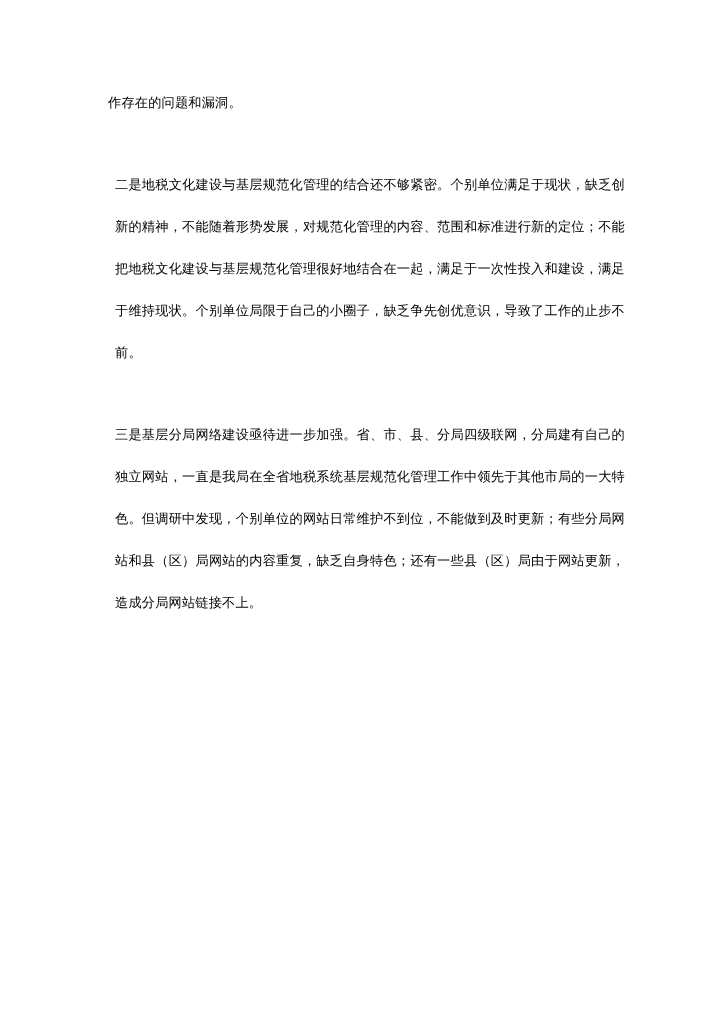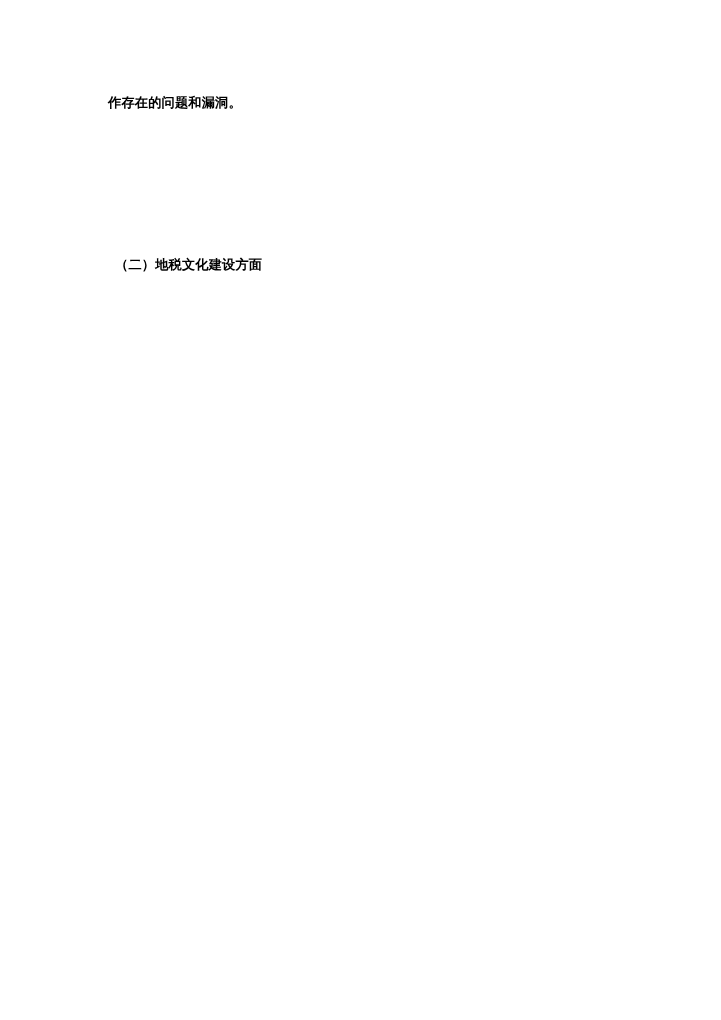--- a/index.html
+++ b/index.html
@@ -26,42 +26,42 @@
     font-size: 13.2px;
     line-height: 1;
   }
   .para {
     margin: 0;
     font-size: 13.2px;
     letter-spacing: 0.2px;
     text-align: justify;
     text-justify: inter-ideograph;
     line-height: 42px;
-    font-weight: bold;
   }
   .gap-md { height: 40px; }
   .para.first-line-indent {
     padding-left: 7px;
   }
 </style>
 </head>
 <body>
 
 <div class="page">
   <div class="doc-body">
 
     <p class="para">作存在的问题和漏洞。</p>
 
     <div class="gap-md"></div>
 
+    <p class="para first-line-indent">二是地税文化建设与基层规范化管理的结合还不够紧密。个别单位满足于现状，缺乏创新的精神，不能随着形势发展，对规范化管理的内容、范围和标准进行新的定位；不能把地税文化建设与基层规范化管理很好地结合在一起，满足于一次性投入和建设，满足于维持现状。个别单位局限于自己的小圈子，缺乏争先创优意识，导致了工作的止步不前。</p>
 
     <div class="gap-md"></div>
 
+    <p class="para first-line-indent">三是基层分局网络建设亟待进一步加强。省、市、县、分局四级联网，分局建有自己的独立网站，一直是我局在全省地税系统基层规范化管理工作中领先于其他市局的一大特色。但调研中发现，个别单位的网站日常维护不到位，不能做到及时更新；有些分局网站和县（区）局网站的内容重复，缺乏自身特色；还有一些县（区）局由于网站更新，造成分局网站链接不上。</p>
 
     <div class="gap-md"></div>
 
-    <p class="para first-line-indent">（二）地税文化建设方面</p>
 
     <div class="gap-md"></div>
 
 
   </div>
 </div>
 
 </body></html>

